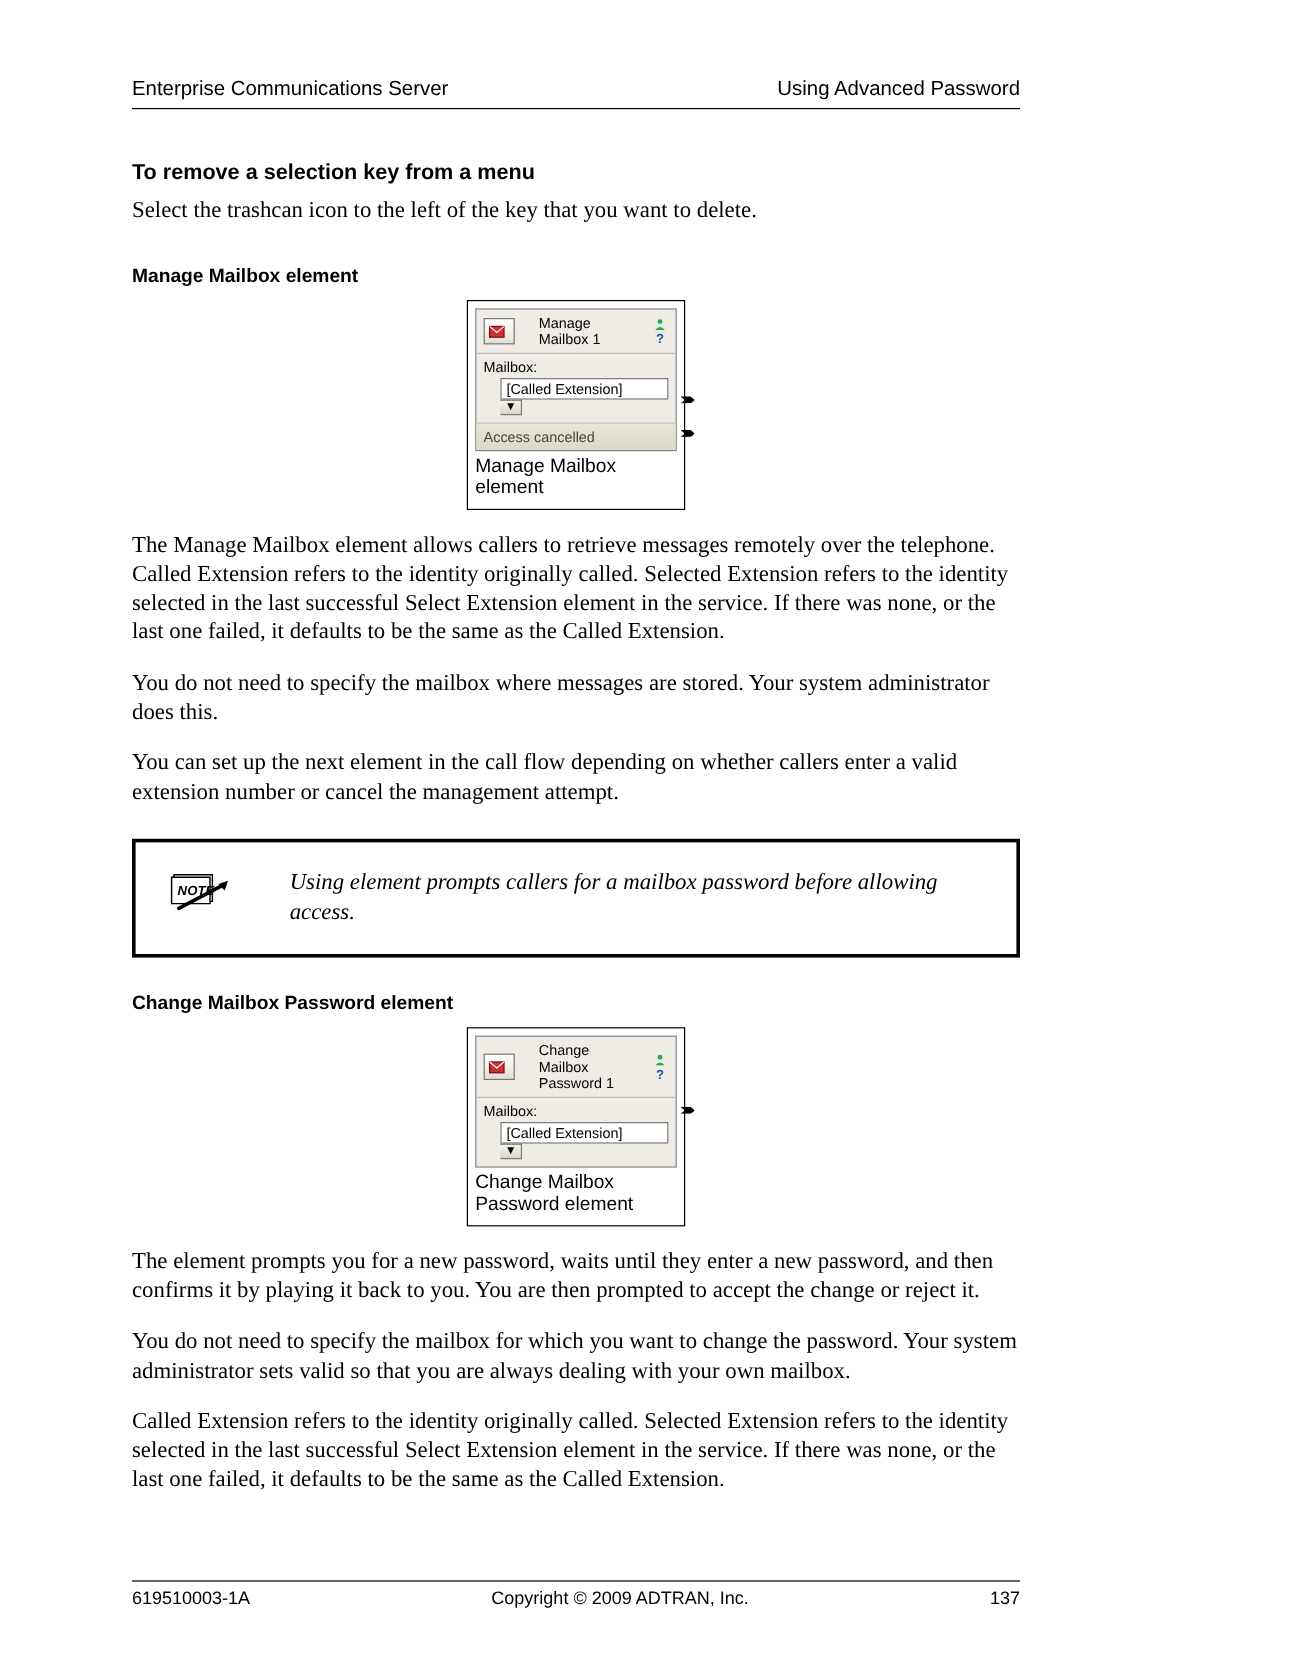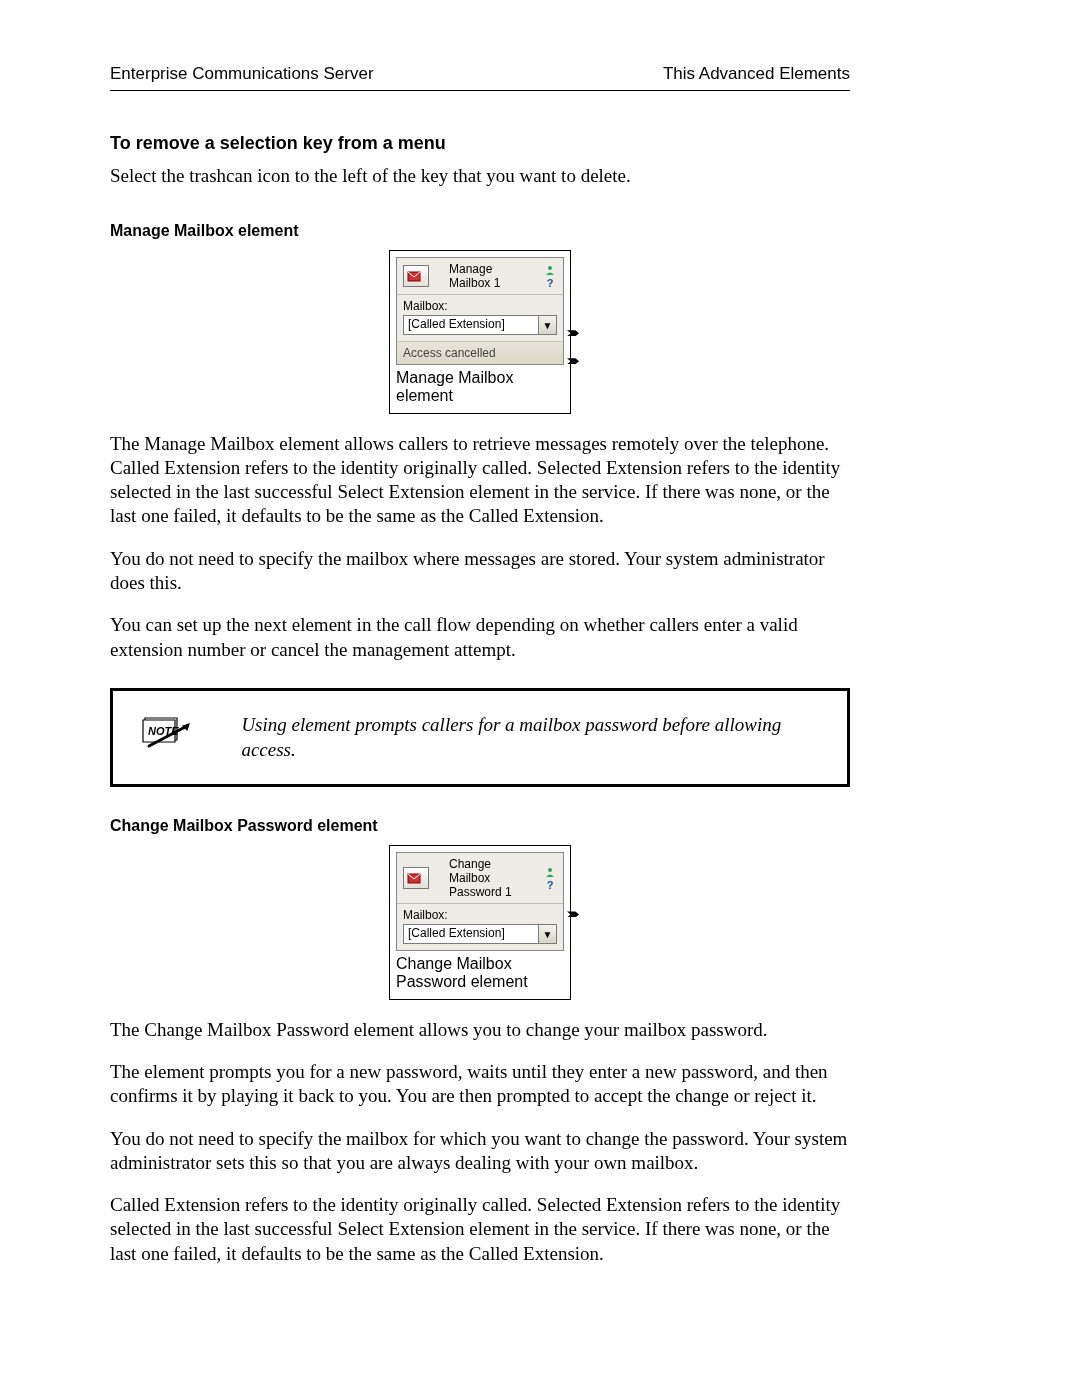--- a/index.html
+++ b/index.html
@@ -11,21 +11,21 @@
   .h2 { font-family: Arial, Helvetica, sans-serif; font-weight: bold; font-size: 16px; margin-top: 34px; }
   .figure-wrap { text-align: center; margin-top: 10px; }
   .figure { display: inline-block; border: 1px solid #000; padding: 6px 6px 8px 6px; text-align: left; font-family: Arial, Helvetica, sans-serif; }
   .figure .panel { border: 1px solid #888; background: #efece5; padding: 0; position: relative; }
   .figure .titlebar { display: flex; align-items: center; gap: 20px; padding: 4px 6px; border-bottom: 1px solid #bbb; }
   .figure .titlebar .icon-box { width: 26px; height: 22px; border: 1px solid #777; background: linear-gradient(#fff,#e4e0d8); display: flex; align-items: center; justify-content: center; }
   .figure .titlebar .title-txt { font-size: 12px; flex: 1; }
   .figure .titlebar .side-icons { display: flex; flex-direction: column; gap: 1px; }
   .figure .titlebar .mini { width: 14px; height: 12px; display: flex; align-items: center; justify-content: center; font-size: 11px; }
   .figure .row-label { font-size: 12px; padding: 4px 6px 0 6px; }
-  .figure .dropdown { margin: 2px 6px 6px 6px; display: flex; align-items: stretch; }
+  .figure .dropdown { margin: 2px 6px 6px 20px; display: flex; align-items: stretch; flex-direction: column; }
   .figure .dropdown .dd-field { flex: 1; background: #fff; border: 1px solid #7a7a7a; height: 20px; font-size: 12px; padding: 1px 4px; }
   .figure .dropdown .dd-btn { width: 18px; border: 1px solid #7a7a7a; border-left: none; background: linear-gradient(#f4f2ec,#d9d5c9); display:flex; align-items:center; justify-content:center; font-size:10px; }
   .figure .stripe { margin: 0 0 0 0; border-top: 1px solid #c8c4b8; background: linear-gradient(#e8e4d8,#ddd8c8); font-size: 12px; padding: 4px 6px; color: #444; }
   .figure .caption { font-size: 16px; margin-top: 4px; line-height: 1.1; }
   .figure .connector { position: absolute; right: -16px; width: 12px; height: 6px; background: #000; clip-path: polygon(0 0, 70% 0, 100% 50%, 70% 100%, 0 100%, 30% 50%); }
   .figure .connector.mid { top: 72px; }
   .figure .connector.bot { top: 100px; }
   .figure .panel-wide { width: 168px; }
 
   .notebox { border: 3px solid #000; margin-top: 26px; display: flex; align-items: center; padding: 22px 24px; gap: 50px; }
@@ -34,21 +34,21 @@
   .notebox .note-text { font-style: italic; font-size: 19px; line-height: 1.3; }
 
   .ftr { position: absolute; left: 110px; right: 110px; bottom: 56px; display: flex; justify-content: space-between; font-family: Arial, Helvetica, sans-serif; font-size: 15px; border-top: 1px solid #000; padding-top: 6px; }
 </style>
 </head>
 <body>
 
 <div class="page">
   <div class="hdr">
     <span>Enterprise Communications Server</span>
-    <span>This Advanced Elements</span>
+    <span>Using Advanced Password</span>
   </div>
 
   <div class="section-sub">To remove a selection key from a menu</div>
   <p class="body-p">Select the trashcan icon to the left of the key that you want to delete.</p>
 
   <div class="h2">Manage Mailbox element</div>
 
   <div class="figure-wrap">
     <div class="figure">
       <div class="panel panel-wide">
@@ -138,18 +138,22 @@
           <div class="dd-btn">▼</div>
         </div>
       </div>
       <div class="caption">
         <span>Change Mailbox</span><br>
         <span>Password element</span>
       </div>
     </div>
   </div>
 
-  <p class="body-p" style="margin-top:18px">The Change Mailbox Password element allows you to change your mailbox password.</p>
   <p class="body-p" style="margin-top:18px">The element prompts you for a new password, waits until they enter a new password, and then confirms it by playing it back to you. You are then prompted to accept the change or reject it.</p>
-  <p class="body-p" style="margin-top:18px">You do not need to specify the mailbox for which you want to change the password. Your system administrator sets this so that you are always dealing with your own mailbox.</p>
+  <p class="body-p" style="margin-top:18px">You do not need to specify the mailbox for which you want to change the password. Your system administrator sets valid so that you are always dealing with your own mailbox.</p>
   <p class="body-p" style="margin-top:18px">Called Extension refers to the identity originally called. Selected Extension refers to the identity selected in the last successful Select Extension element in the service. If there was none, or the last one failed, it defaults to be the same as the Called Extension.</p>
 
+  <div class="ftr">
+    <span>619510003-1A</span>
+    <span>Copyright © 2009 ADTRAN, Inc.</span>
+    <span>137</span>
+  </div>
 </div>
 
 </body></html>

